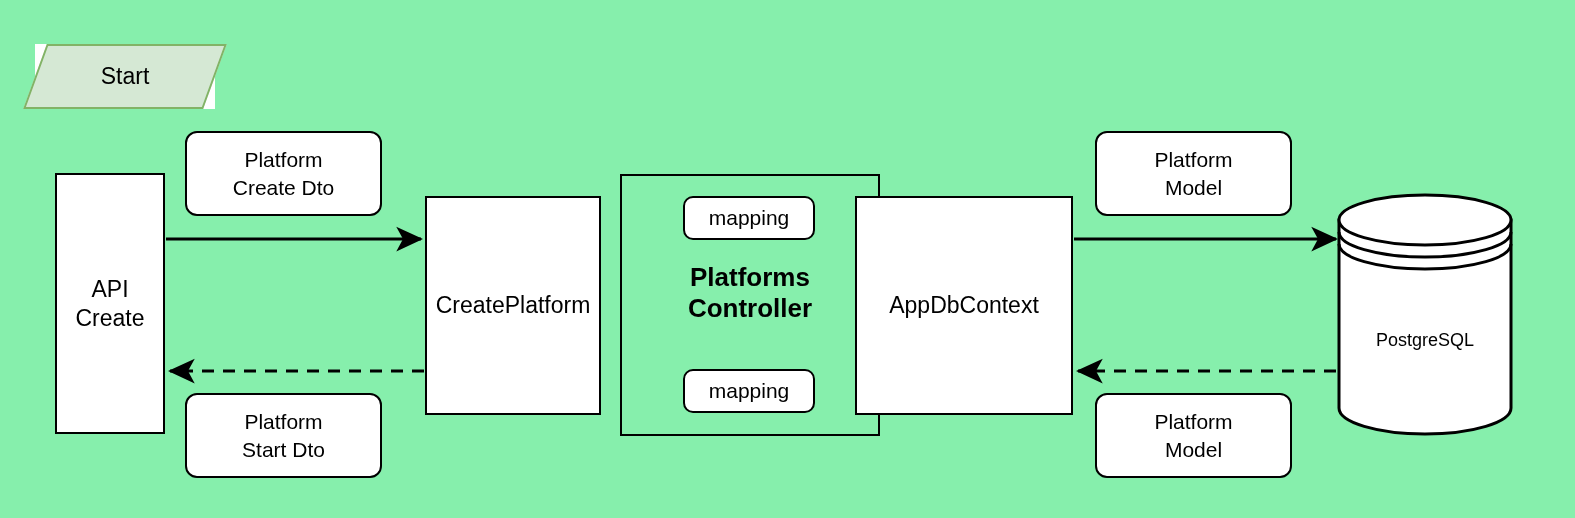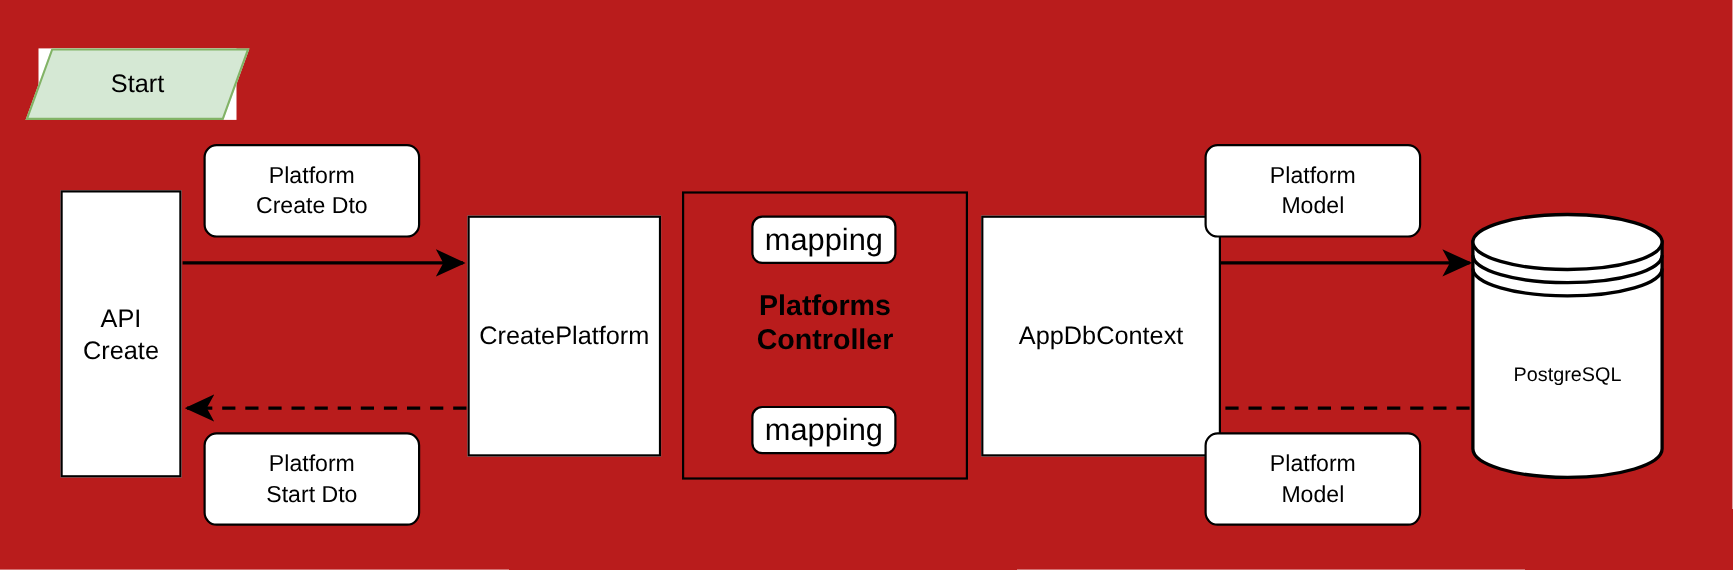--- a/index.html
+++ b/index.html
@@ -8,21 +8,21 @@
     padding: 0;
     background: #ffffff;
   }
   body {
     font-family: "Liberation Sans", sans-serif;
   }
   #canvas {
     position: relative;
     width: 1575px;
     height: 518px;
-    background: #b91c1c;
+    background: #86efac;
     overflow: hidden;
   }
   .node {
     position: absolute;
     box-sizing: border-box;
     display: flex;
     align-items: center;
     justify-content: center;
     text-align: center;
     color: #000000;
@@ -63,21 +63,21 @@
     justify-content: center;
   }
   .create-platform {
     left: 425px;
     top: 196px;
     width: 176px;
     height: 219px;
     z-index: 5;
   }
   .appdbcontext {
-    left: 892px;
+    left: 855px;
     top: 196px;
     width: 218px;
     height: 219px;
     z-index: 5;
   }
   
   .controller-box {
     left: 620px;
     top: 174px;
     width: 260px;
@@ -132,21 +132,21 @@
   .lbl-model-bottom {
     left: 1095px;
     top: 393px;
     width: 197px;
     height: 85px;
   }
   
   .mapping {
     border: 2.5px solid #000000;
     border-radius: 10px;
-    font-size: 28px;
+    font-size: 21px;
     font-weight: normal;
     z-index: 8;
   }
   .mapping-top {
     left: 683px;
     top: 196px;
     width: 132px;
     height: 44px;
   }
   .mapping-bottom {

